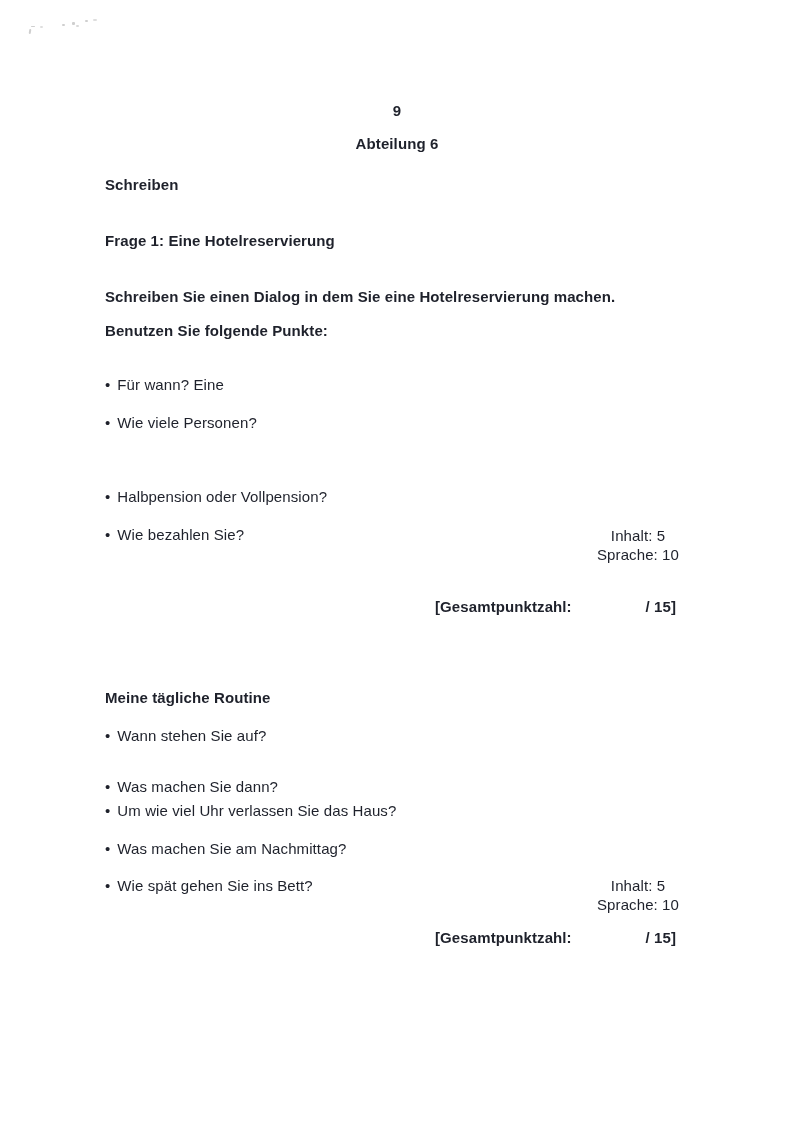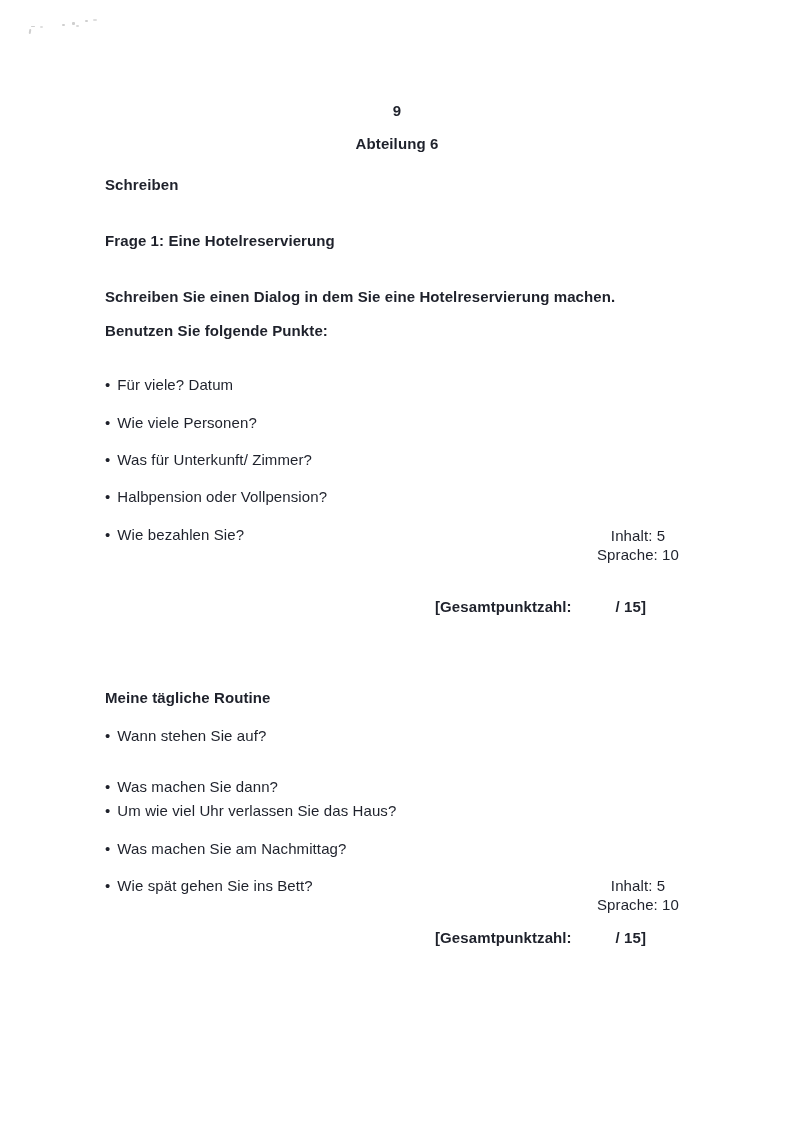--- a/index.html
+++ b/index.html
@@ -37,21 +37,21 @@
   .bullet .bullet-marker { margin-right: 7px; }
   .marks-block {
     position: absolute;
     right: 115px;
     text-align: center;
     white-space: nowrap;
   }
   .total-line {
     position: absolute;
     left: 435px;
-    width: 211px;
+    width: 241px;
     display: flex;
     justify-content: space-between;
     font-weight: bold;
     white-space: nowrap;
   }
   
   .pencil-marks { position: absolute; left: 0; top: 0; }
   .pm {
     position: absolute;
     background: #a0a0a0;
@@ -85,27 +85,24 @@
 
   <div class="center-line bold" style="top:101px">9</div>
   <div class="center-line bold" style="top:134px">Abteilung 6</div>
   <div class="line bold" style="top:175px">Schreiben</div>
 
   <div class="line bold" style="top:231px">Frage 1: Eine Hotelreservierung</div>
   <div class="line bold" style="top:287px">Schreiben Sie einen Dialog in dem Sie eine Hotelreservierung machen.</div>
   <div class="line bold" style="top:321px">Benutzen Sie folgende Punkte:</div>
 
   <div class="line bullet" style="top:375px">
-    <span class="bullet-marker"></span><span>Für viele? Datum</span>
+    <span class="bullet-marker"></span><span>Für wann? Eine</span>
   </div>
   <div class="line bullet" style="top:413px">
     <span class="bullet-marker"></span><span>Wie viele Personen?</span>
-  </div>
-  <div class="line bullet" style="top:450px">
-    <span class="bullet-marker"></span><span>Was für Unterkunft/ Zimmer?</span>
   </div>
   <div class="line bullet" style="top:487px">
     <span class="bullet-marker"></span><span>Halbpension oder Vollpension?</span>
   </div>
   <div class="line bullet" style="top:525px">
     <span class="bullet-marker"></span><span>Wie bezahlen Sie?</span>
   </div>
 
   <div class="marks-block" style="top:526px">
     <div>Inhalt: 5</div>

